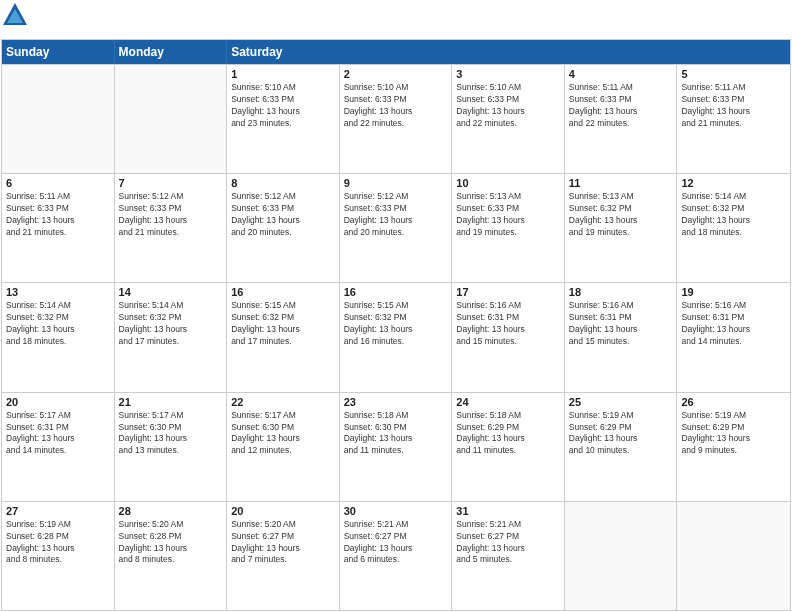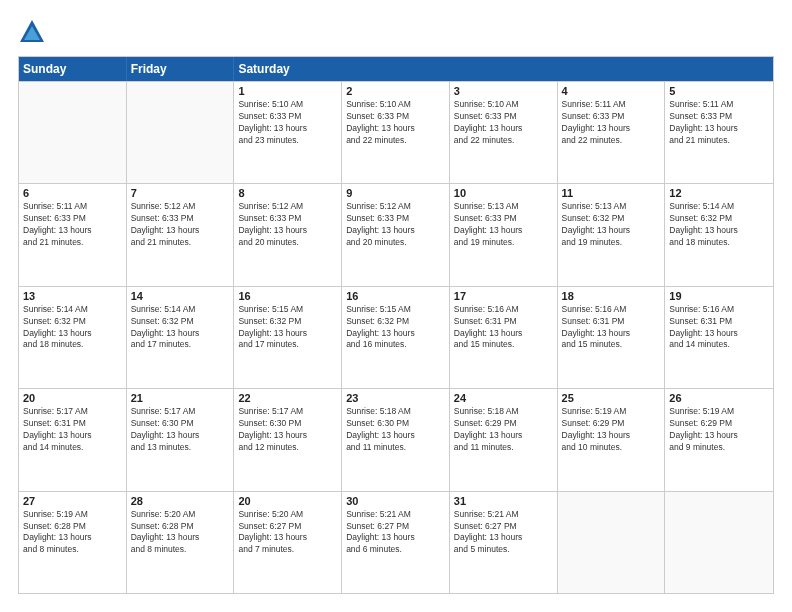--- a/index.html
+++ b/index.html
@@ -6,21 +6,21 @@
     body {
       width: 792px;
       height: 612px;
       font-family: Arial, sans-serif;
       background: #fff;
       overflow: hidden;
     }
     .page {
       width: 792px;
       height: 612px;
-      padding: 18px;
+      padding: 1px;
       display: flex;
       flex-direction: column;
     }
     .header {
       display: flex;
       justify-content: space-between;
       align-items: flex-start;
       margin-bottom: 10px;
     }
     .logo {
@@ -131,21 +131,21 @@
     </div>
     <div class="title-area">
       <div class="month-title"></div>
       <div class="location"></div>
     </div>
   </div>
 
   <div class="calendar">
     <div class="cal-header-row">
     <div class="cal-header-cell">Sunday</div>
-        <div class="cal-header-cell">Friday</div>
+        <div class="cal-header-cell">Monday</div>
         <div class="cal-header-cell">Saturday</div>
       </div>
     <div class="cal-body">
     <div class="cal-week">
           <div class="cal-cell empty"></div>
           <div class="cal-cell empty"></div>
           <div class="cal-cell">
             <div class="day-number">1</div>
             <div class="day-info" style="white-space: pre-line;">Sunrise: 5:10 AM
 Sunset: 6:33 PM

